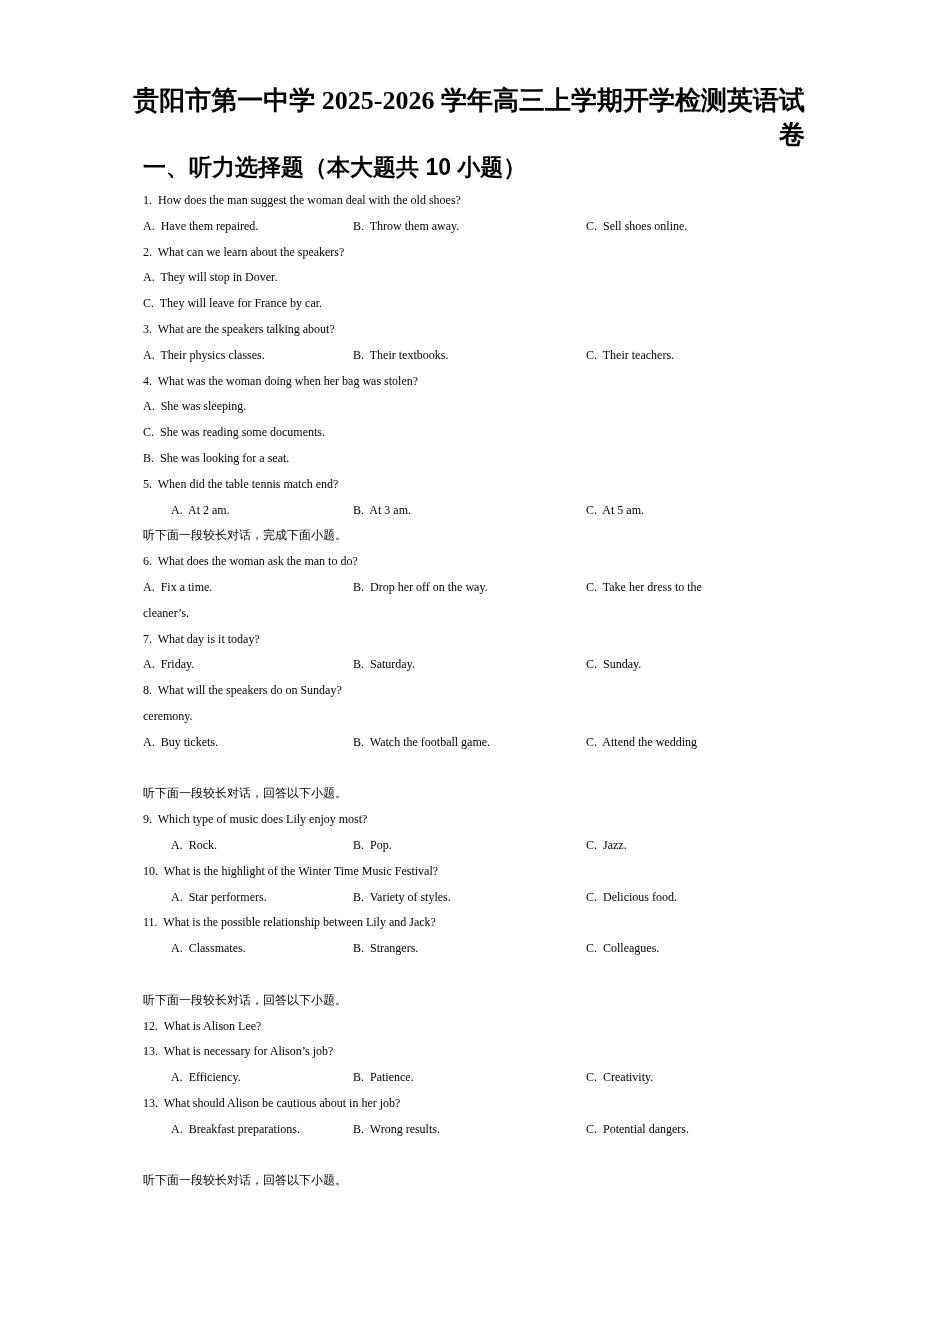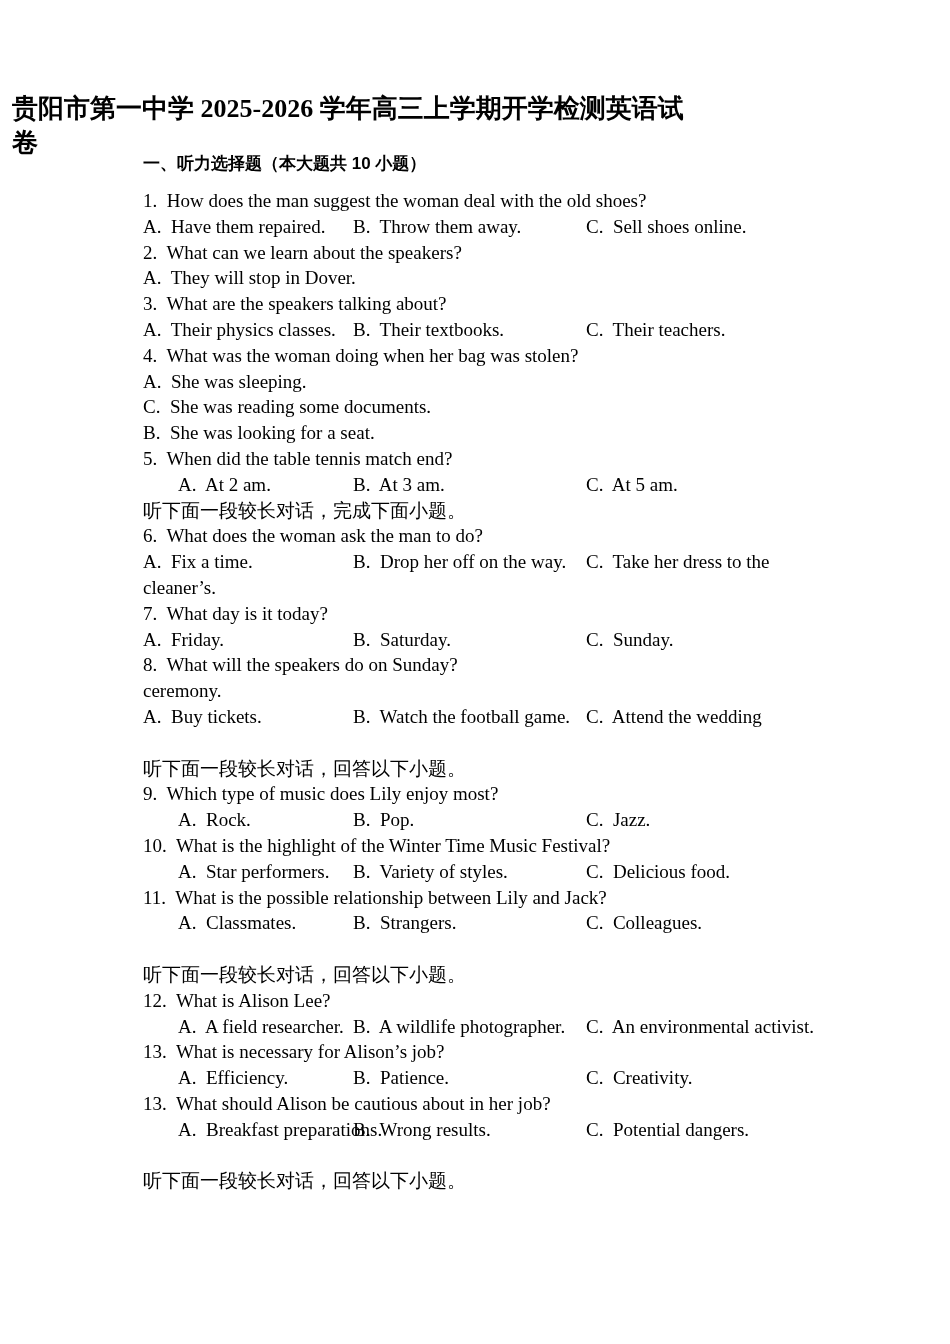--- a/index.html
+++ b/index.html
@@ -14,80 +14,81 @@
     background: #ffffff;
     color: #000000;
     font-family: "Liberation Serif", "DejaVu Serif", serif;
     overflow: hidden;
   }
   .title {
     position: absolute;
     top: 80px;
     left: 0;
     width: 801px;
-    margin: 12px;
-    text-align: left;
+    margin: 4px;
+    text-align: right;
     font-size: 26px;
     font-weight: bold;
     line-height: 34px;
   }
   .title-line {
     display: block;
     white-space: pre;
   }
   .section-heading {
     position: absolute;
     top: 152px;
     left: 143px;
-    font-size: 17px;
+    font-size: 23px;
     font-weight: bold;
     font-family: "Liberation Sans", "DejaVu Sans", sans-serif;
     white-space: pre;
   }
   .lines {
     position: absolute;
     top: 188px;
     left: 143px;
     width: 680px;
   }
   .line {
     position: relative;
     height: 25.8px;
-    font-size: 19px;
+    font-size: 12px;
     white-space: pre;
     font-family: Liberation Serif, serif;
   }
   .line span {
     position: absolute;
     top: 0;
     line-height: 25.8px;
     white-space: pre;
   }
   .seg-text { left: 0; }
   .seg-a { left: 0; }
-  .indent .seg-a { left: 35px; }
+  .indent .seg-a { left: 28px; }
   .seg-b { left: 210px; }
   .seg-c { left: 443px; }
 </style>
 </head>
 <body>
 
 <div class="page">
   <h1 class="title">
     <span class="title-line">贵阳市第一中学 2025-2026 学年高三上学期开学检测英语试</span>
     <span class="title-line">卷</span>
   </h1>
 
   <div class="section-heading">一、听力选择题（本大题共 10 小题）</div>
 
   <div class="lines" id="lines">
       <div class="line"><span class="seg-text">1.  How does the man suggest the woman deal with the old shoes?</span></div>
       <div class="line"><span class="seg-a">A.  Have them repaired.</span><span class="seg-b">B.  Throw them away.</span><span class="seg-c">C.  Sell shoes online.</span></div>
       <div class="line"><span class="seg-text">2.  What can we learn about the speakers?</span></div>
       <div class="line"><span class="seg-text">A.  They will stop in Dover.</span></div>
+      <div class="line"><span class="seg-text">C.  They will leave for France by car.</span></div>
       <div class="line"><span class="seg-text">3.  What are the speakers talking about?</span></div>
       <div class="line"><span class="seg-a">A.  Their physics classes.</span><span class="seg-b">B.  Their textbooks.</span><span class="seg-c">C.  Their teachers.</span></div>
       <div class="line"><span class="seg-text">4.  What was the woman doing when her bag was stolen?</span></div>
       <div class="line"><span class="seg-text">A.  She was sleeping.</span></div>
       <div class="line"><span class="seg-text">C.  She was reading some documents.</span></div>
       <div class="line"><span class="seg-text">B.  She was looking for a seat.</span></div>
       <div class="line"><span class="seg-text">5.  When did the table tennis match end?</span></div>
       <div class="line indent"><span class="seg-a">A.  At 2 am.</span><span class="seg-b">B.  At 3 am.</span><span class="seg-c">C.  At 5 am.</span></div>
       <div class="line"><span class="seg-text">听下面一段较长对话，完成下面小题。</span></div>
       <div class="line"><span class="seg-text">6.  What does the woman ask the man to do?</span></div>
@@ -102,21 +103,20 @@
       <div class="line"><span class="seg-text">听下面一段较长对话，回答以下小题。</span></div>
       <div class="line"><span class="seg-text">9.  Which type of music does Lily enjoy most?</span></div>
       <div class="line indent"><span class="seg-a">A.  Rock.</span><span class="seg-b">B.  Pop.</span><span class="seg-c">C.  Jazz.</span></div>
       <div class="line"><span class="seg-text">10.  What is the highlight of the Winter Time Music Festival?</span></div>
       <div class="line indent"><span class="seg-a">A.  Star performers.</span><span class="seg-b">B.  Variety of styles.</span><span class="seg-c">C.  Delicious food.</span></div>
       <div class="line"><span class="seg-text">11.  What is the possible relationship between Lily and Jack?</span></div>
       <div class="line indent"><span class="seg-a">A.  Classmates.</span><span class="seg-b">B.  Strangers.</span><span class="seg-c">C.  Colleagues.</span></div>
       <div class="line"></div>
       <div class="line"><span class="seg-text">听下面一段较长对话，回答以下小题。</span></div>
       <div class="line"><span class="seg-text">12.  What is Alison Lee?</span></div>
-      <div class="line indent"><span class="seg-a">A.  A field researcher.</span><span class="seg-b">B.  A wildlife photographer.</span><span class="seg-c">C.  An environmental activist.</span></div>
       <div class="line"><span class="seg-text">13.  What is necessary for Alison’s job?</span></div>
       <div class="line indent"><span class="seg-a">A.  Efficiency.</span><span class="seg-b">B.  Patience.</span><span class="seg-c">C.  Creativity.</span></div>
       <div class="line"><span class="seg-text">13.  What should Alison be cautious about in her job?</span></div>
       <div class="line indent"><span class="seg-a">A.  Breakfast preparations.</span><span class="seg-b">B.  Wrong results.</span><span class="seg-c">C.  Potential dangers.</span></div>
       <div class="line"></div>
       <div class="line"><span class="seg-text">听下面一段较长对话，回答以下小题。</span></div>
     </div>
 </div>
 
 </body></html>

